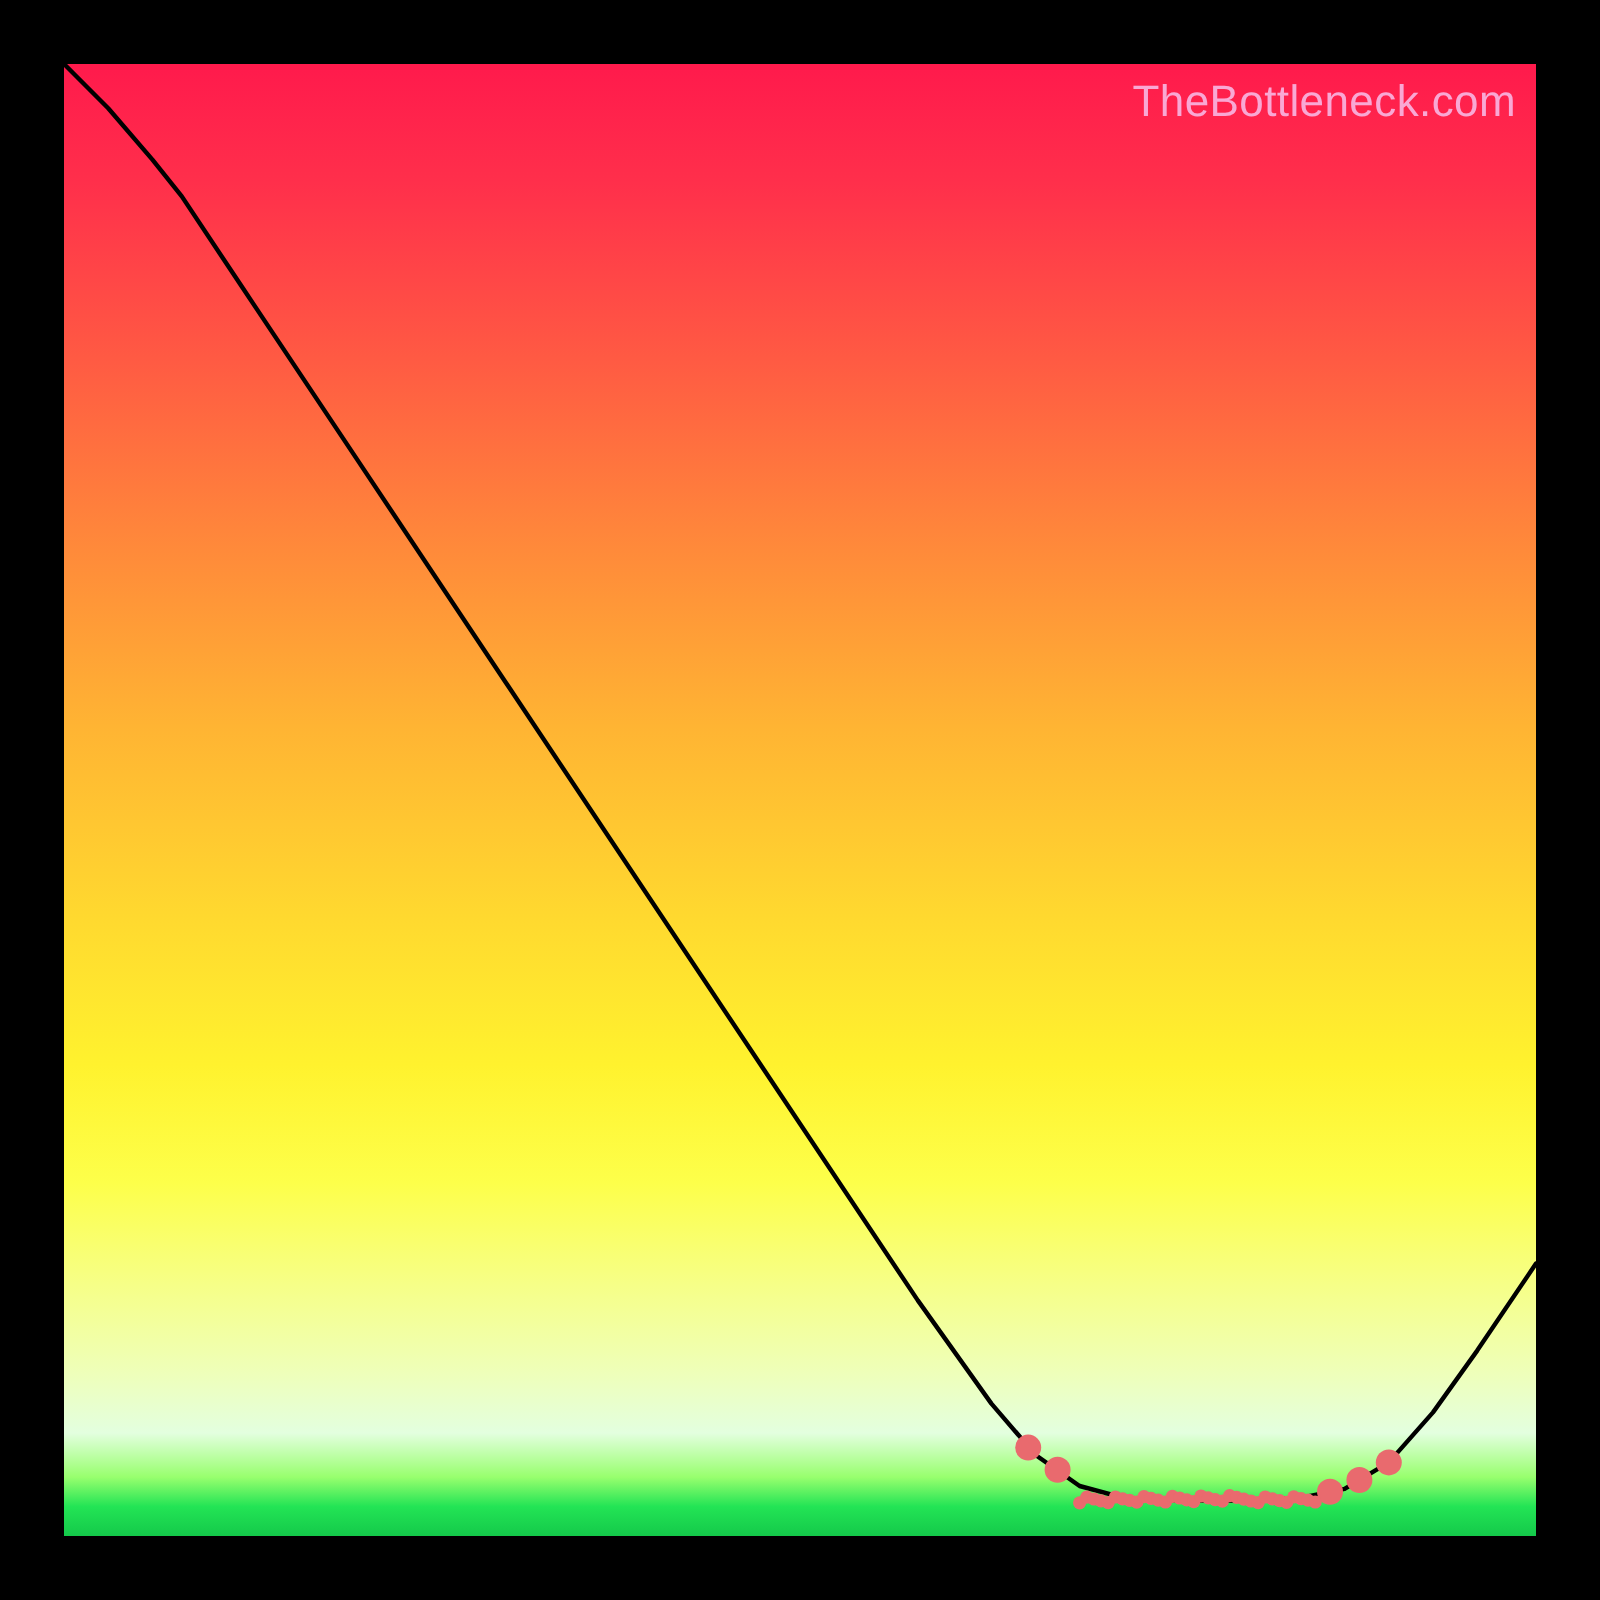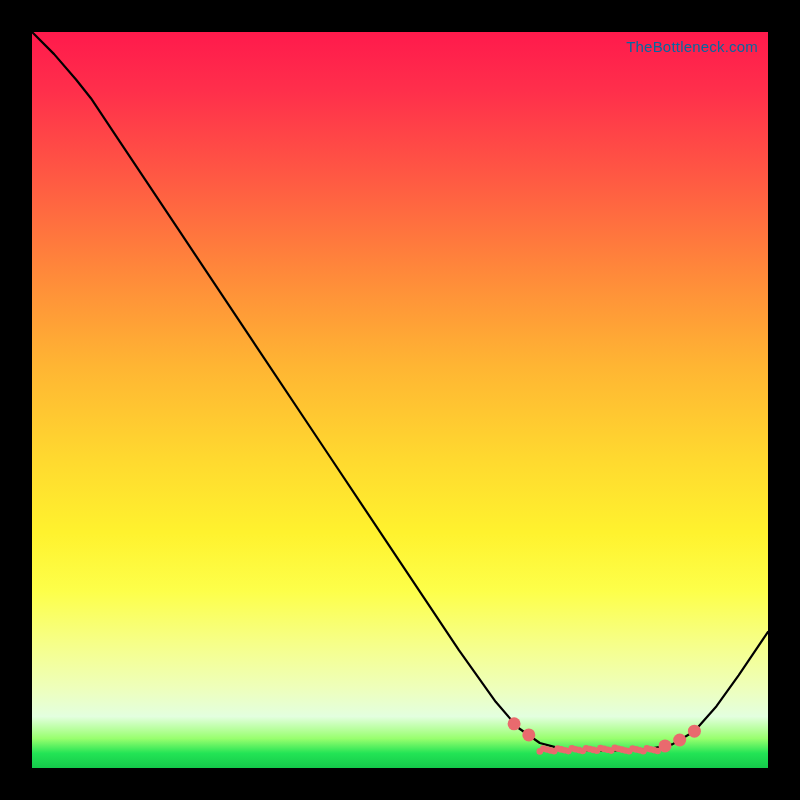--- a/index.html
+++ b/index.html
@@ -44,22 +44,22 @@
       #e3ffdf 93%,
       #98ff6e 96%,
       #23e455 98%,
       #14c94a 100%
     );
   }
   .watermark {
     position: absolute;
     top: 6px;
     right: 10px;
-    color: #0369a1;
-    font-size: 15px;
+    color: #f9a8d4;
+    font-size: 22px;
     letter-spacing: 0.2px;
     user-select: none;
     pointer-events: none;
   }
   svg.curve {
     position: absolute;
     inset: 0;
     width: 100%;
     height: 100%;
     overflow: visible;

